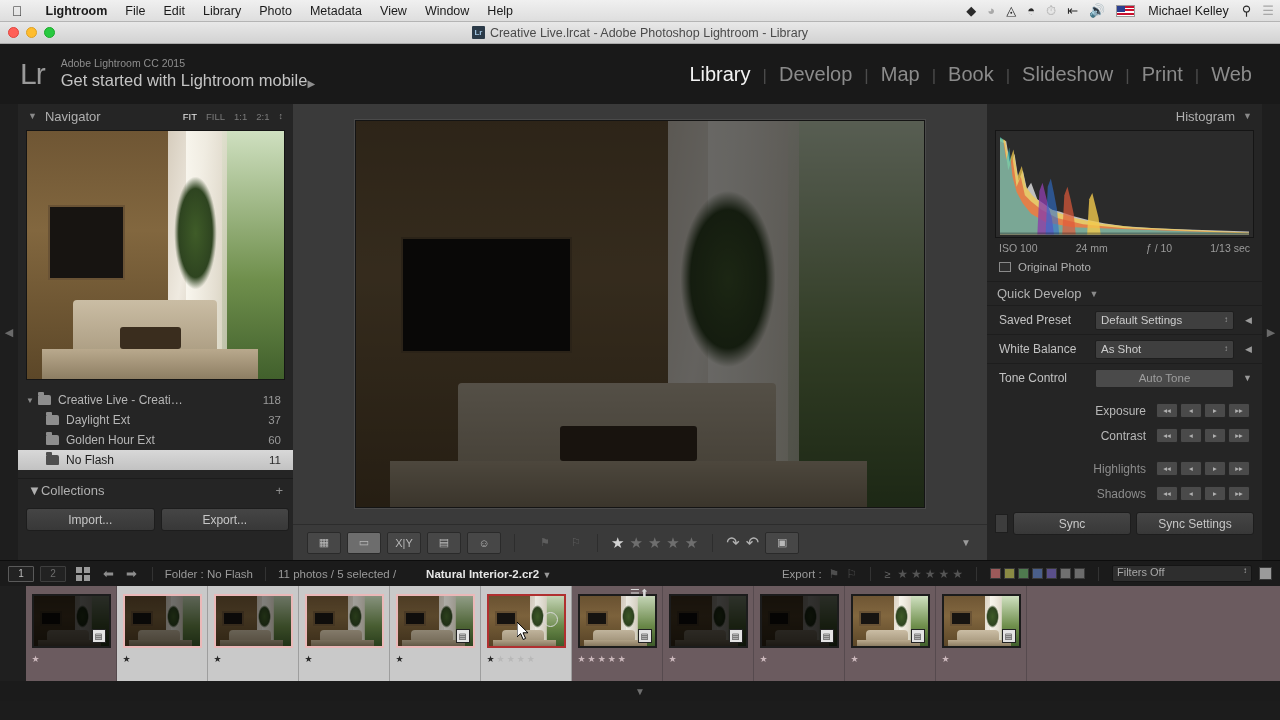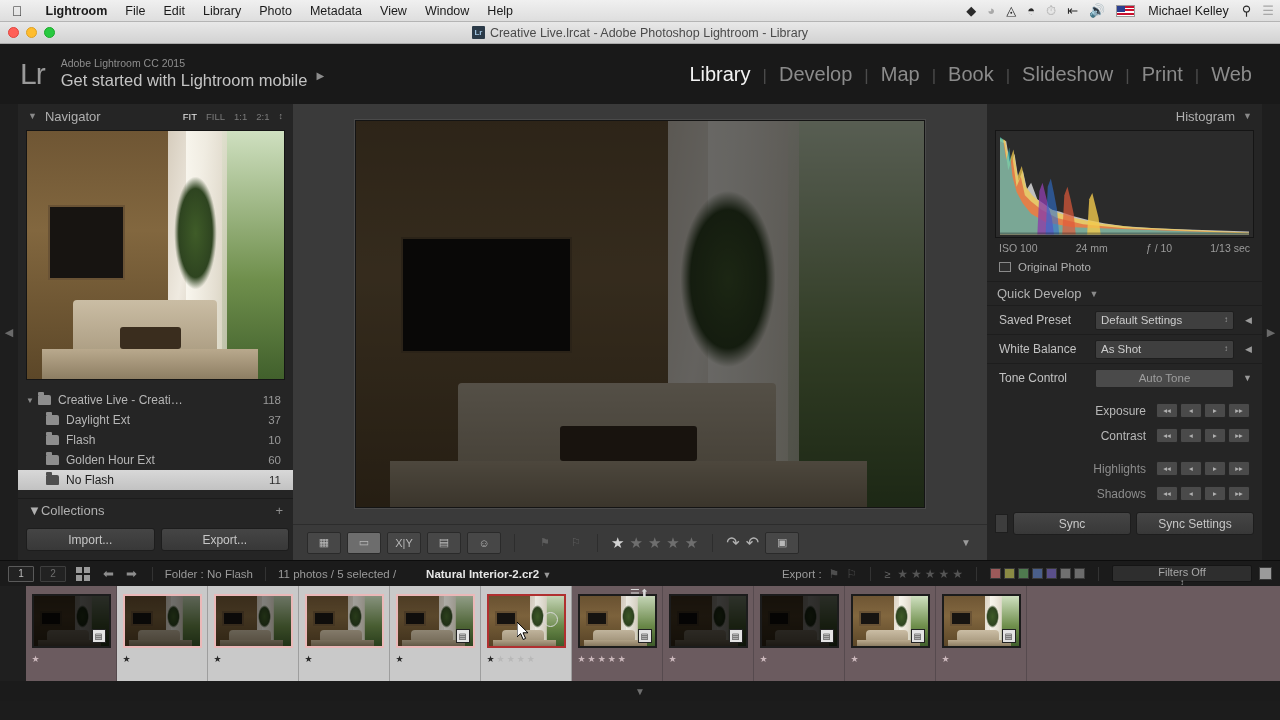--- a/index.html
+++ b/index.html
@@ -62,21 +62,21 @@
   .lr-header {
     height: 60px; width: 1280px; background: #191919;
     display: flex; align-items: center; position: relative;
   }
   .lr-logo {
     font-size: 30px; color: #9a9a9a; font-weight: 300;
     margin-left: 20px; margin-right: 16px; letter-spacing: -1px;
   }
   .idbox { line-height: 1.25; }
   .idbox .l1 { font-size: 10.5px; color: #8d8d8d; }
-  .idbox .l2 { font-size: 16.5px; color: #c4c4c4; display:flex; align-items:flex-start; gap:9px; }
+  .idbox .l2 { font-size: 16.5px; color: #c4c4c4; display:flex; align-items:flex-end; }
   .idbox .l2 .arr { font-size: 10px; color: #8d8d8d; }
   .modules {
     position: absolute; right: 16px; display: flex; align-items: baseline;
     font-size: 20px; color: #8b8b8b; gap: 0;
   }
   .modules .mod { padding: 0 12px; cursor: pointer; }
   .modules .mod.active { color: #f2f2f2; }
   .modules .sep { color: #4c4c4c; font-size: 17px; }
 
   
@@ -259,23 +259,22 @@
   .navarrow { color:#8e8e8e; font-size:13px; padding:0 3px; }
   .sb-sep { width:1px;height:14px;background:#333;margin:0 6px; }
   .sb-text { color:#9a9a9a; }
   .sb-text b { color:#e6e6e6; font-weight:bold;padding-left:28px; }
   .filter-area { margin-left:auto; display:flex; align-items:center; gap:7px; }
   .fstars { display:flex; gap:3px; color:#555; font-size:12px; }
   .swatches { display:flex; gap:3px; }
   .sw { width:11px;height:11px;border:1px solid #3a3a3a; }
   .filters-combo {
     width:140px;height:17px;background:#2e2e2e;border:1px solid #151515;
-    display:flex;align-items:center;padding:0 4px;font-size:11px;color:#a8a8a8;
+    display:flex;align-items:flex-start;padding:0 4px;font-size:11px;color:#a8a8a8;
     border-radius:2px;
-    flex-direction:column;
   }
 
   
   .filmstrip { height: 95px; background:#2a2a2a; display:flex; align-items:stretch; position:relative; }
   .fs-left { width: 26px; background:#1f1f1f; }
   .fs-cells { display:flex; }
   .cell {
     width: 91px; background:#c9c9c9; position:relative;
     display:flex; flex-direction:column; align-items:center;
     border-right:1px solid #9e9e9e; padding-top:8px;
@@ -415,25 +414,20 @@
         <div class="frow">
           <span class="tw">▼</span>
           <span class="fico"></span>
           <span class="fname">Creative Live - Creati…</span>
           <span class="fcnt">118</span>
         </div>
         <div class="frow indent">
           <span class="fico"></span>
           <span class="fname">Daylight Ext</span>
           <span class="fcnt">37</span>
-        </div>
-        <div class="frow indent">
-          <span class="fico"></span>
-          <span class="fname">Flash</span>
-          <span class="fcnt">10</span>
         </div>
         <div class="frow indent">
           <span class="fico"></span>
           <span class="fname">Golden Hour Ext</span>
           <span class="fcnt">60</span>
         </div>
         <div class="frow indent sel">
           <span class="fico"></span>
           <span class="fname">No Flash</span>
           <span class="fcnt">11</span>

